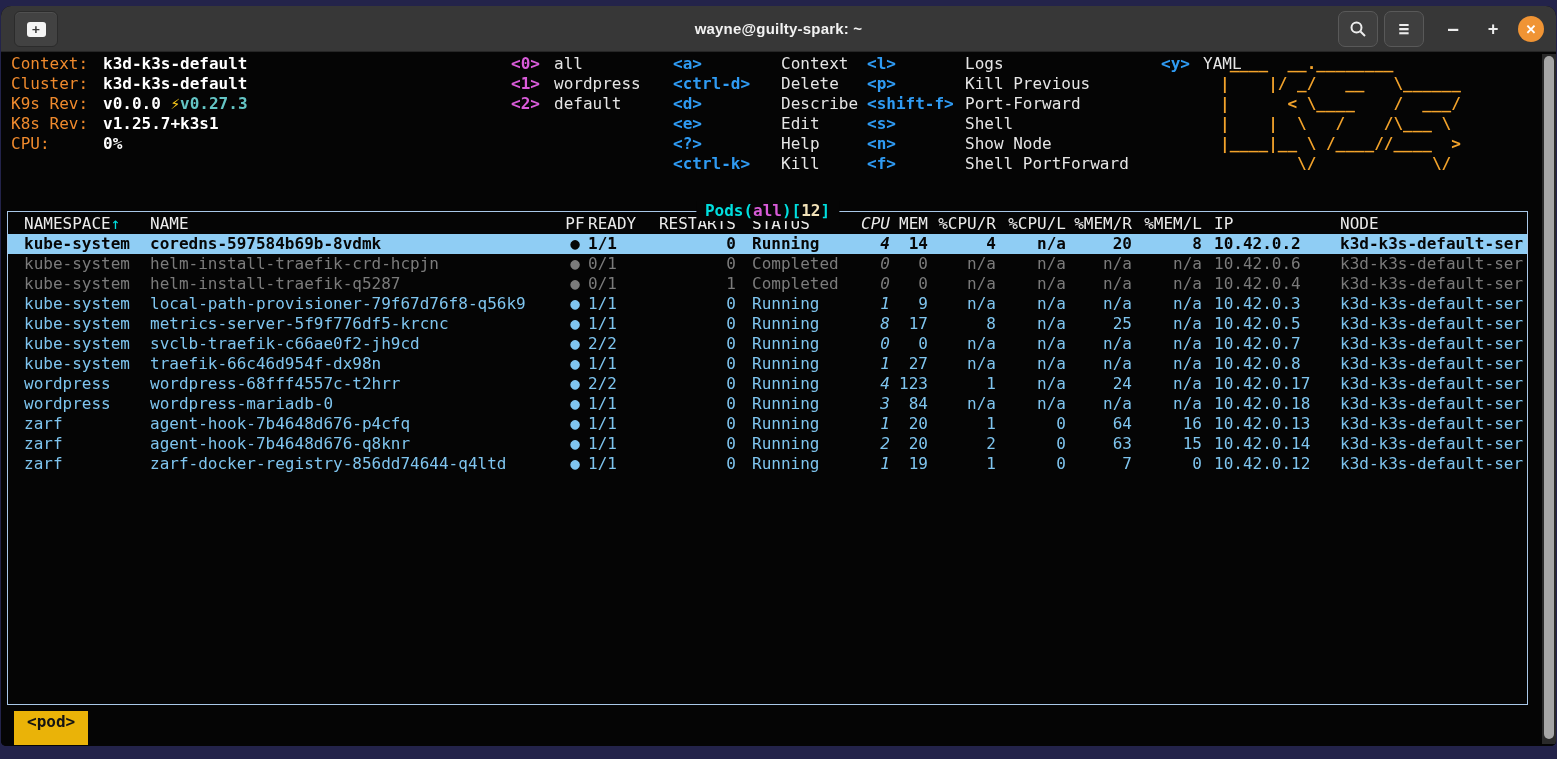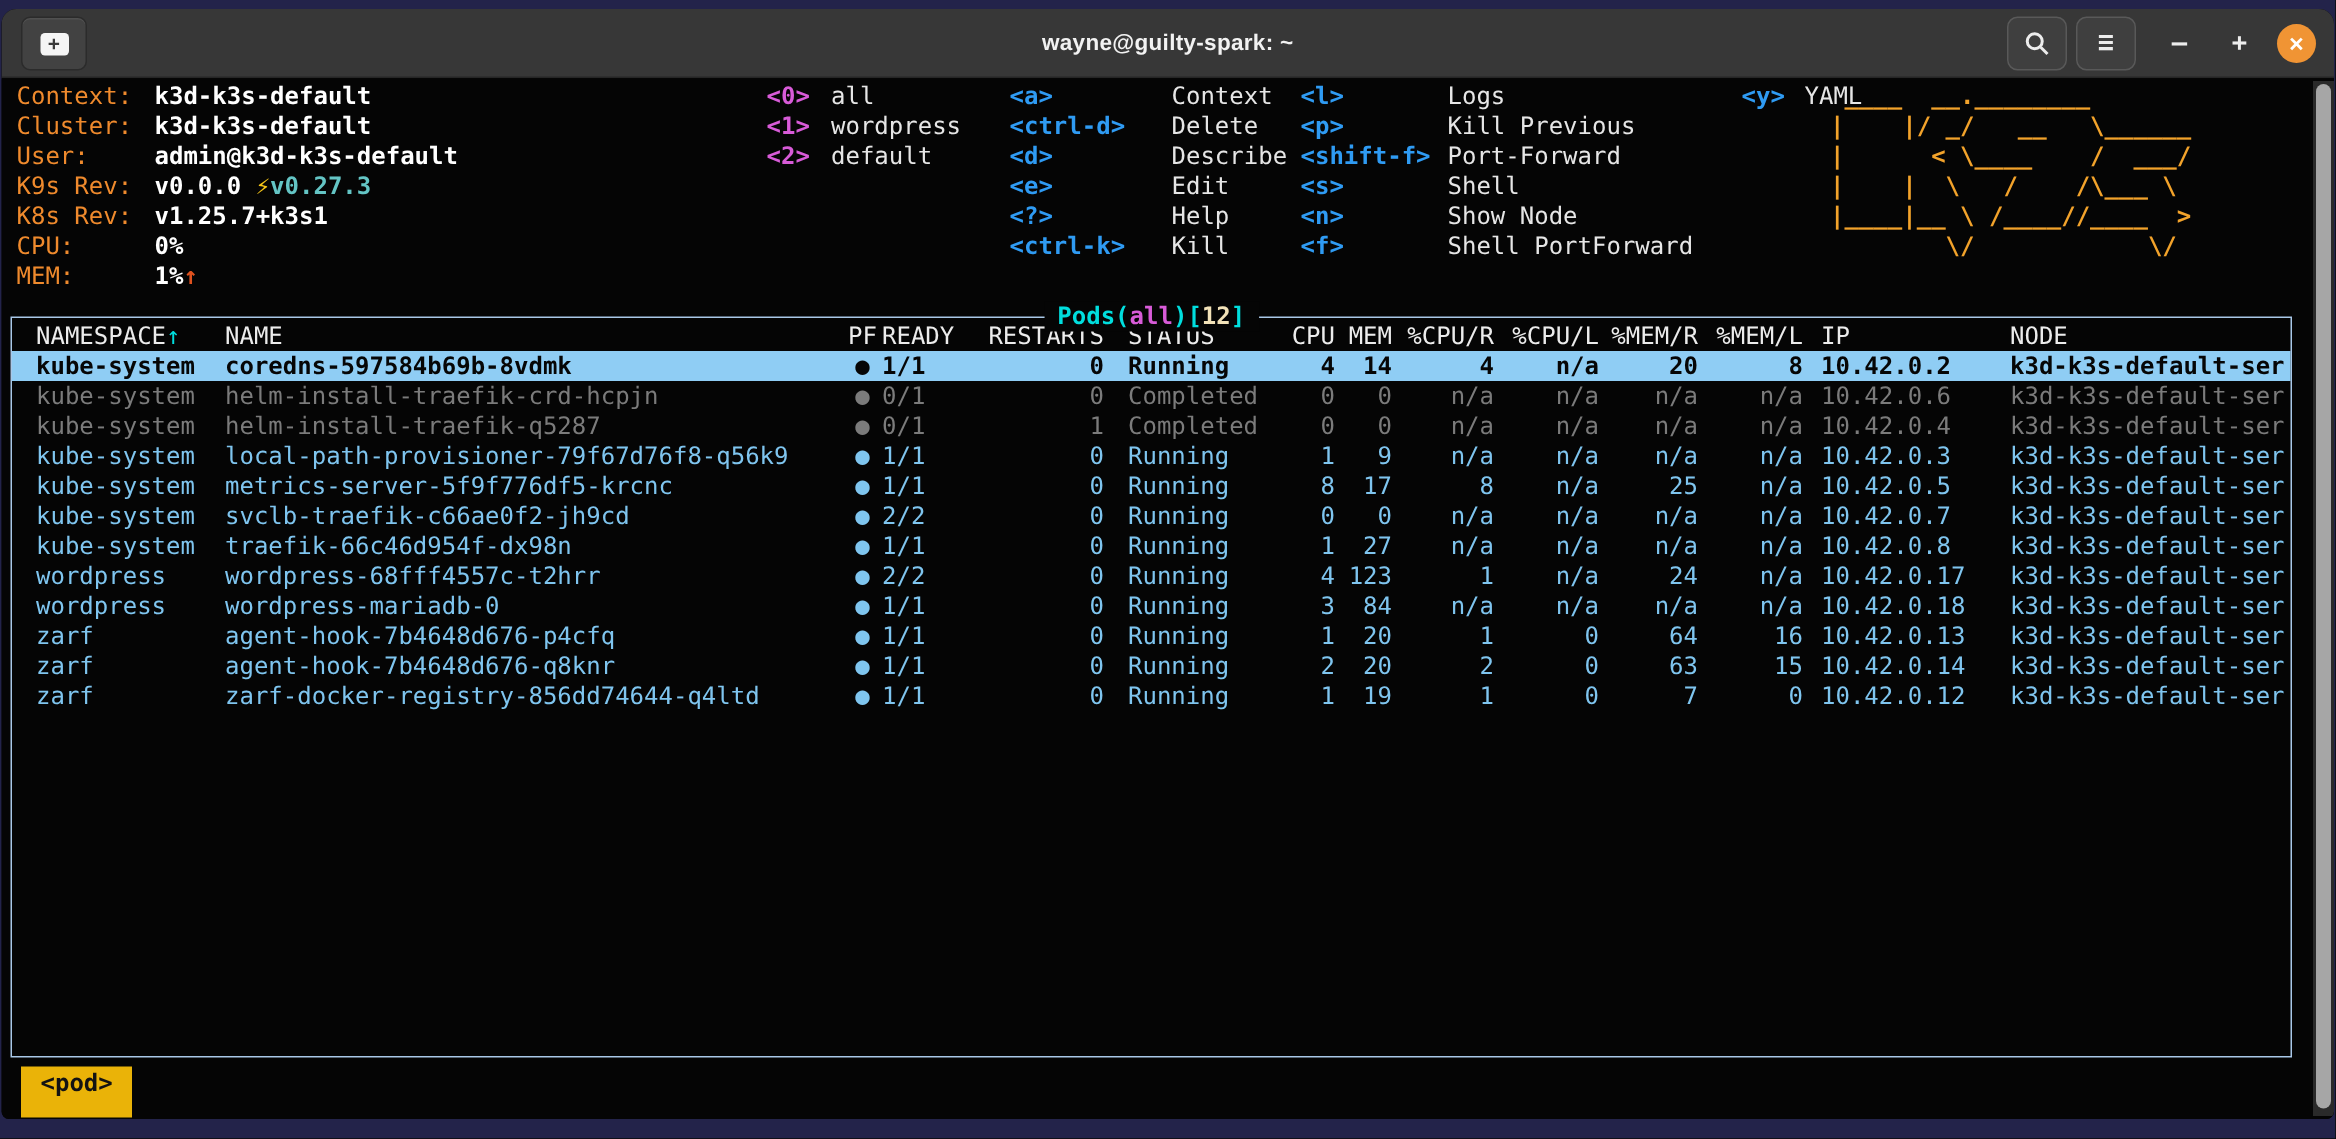--- a/index.html
+++ b/index.html
@@ -59,21 +59,21 @@
   .tt-cyan { color:#00dede; } .tt-scope { color:#d85bd8; } .tt-count { color:#f2e2b8; }
   .thead, .trow { display:flex; height:20px; padding-left:16px; white-space:pre; overflow:hidden; }
   .thead { color:#ececec; margin-top:2px; }
   .trow.running { color:#7fc5ef; }
   .trow.completed { color:#7b7b7b; }
   .trow.selected { background:#8fcdf4; color:#060606; font-weight:bold; }
   .cell { display:block; overflow:hidden; flex:none; }
   .c0 { width:126px; } .c1 { width:412px; } .c2 { width:26px; text-align:center; }
   .c3 { width:64px; } .c4 { width:84px; text-align:right; }
   .c5 { width:110px; padding-left:16px; }
-  .c6 { width:44px; text-align:right; } .c7 { width:38px; text-align:right; }
+  .c6 { width:44px; text-align:right;font-style:italic; } .c7 { width:38px; text-align:right; }
   .c8 { width:68px; text-align:right; } .c9 { width:70px; text-align:right; }
   .c10 { width:66px; text-align:right; } .c11 { width:70px; text-align:right; }
   .c12 { width:132px; padding-left:12px; } .c13 { flex:1 1 auto; padding-left:6px; }
   .sort-arrow { color:#00dede; }
   
   .crumb { position:absolute; left:13px; top:658px; height:34px; line-height:22px;
            background:#eab308; color:#131313; font-weight:bold; padding:0 13px; cursor:pointer; }
   
   .scrollbar { position:absolute; top:1px; right:0; bottom:2px; width:14px; background:#2a2a2a; }
   .scroll-thumb { position:absolute; top:2px; left:2px; bottom:5px; width:10px;
@@ -103,25 +103,23 @@
       <div class="tb-plain" style="right:50px;">+</div>
       <div class="close-btn">
         <span class="close-x">✕</span>
       </div>
     </div>
 
     <div class="terminal">
       <div class="info">
           <div class="info-row"><span class="info-label">Context:</span><span class="info-value">k3d-k3s-default</span></div>
           <div class="info-row"><span class="info-label">Cluster:</span><span class="info-value">k3d-k3s-default</span></div>
-          <div class="info-row"><span class="info-label">User:</span><span class="info-value">admin@k3d-k3s-default</span></div>
           <div class="info-row"><span class="info-label">K9s Rev:</span><span class="info-value">v0.0.0 </span><span class="info-bolt">⚡</span><span class="info-upgrade">v0.27.3</span></div>
           <div class="info-row"><span class="info-label">K8s Rev:</span><span class="info-value">v1.25.7+k3s1</span></div>
           <div class="info-row"><span class="info-label">CPU:</span><span class="info-value">0%</span></div>
-          <div class="info-row"><span class="info-label">MEM:</span><span class="info-value">1%</span><span class="info-arrow">↑</span></div>
         </div>
 
       <div class="hotkeys-col hkc0">
           <div class="hk-row"><span class="hk-key magenta">&lt;0&gt;</span><span class="hk-label">all</span></div>
           <div class="hk-row"><span class="hk-key magenta">&lt;1&gt;</span><span class="hk-label">wordpress</span></div>
           <div class="hk-row"><span class="hk-key magenta">&lt;2&gt;</span><span class="hk-label">default</span></div>
         </div>
       <div class="hotkeys-col hkc1">
           <div class="hk-row"><span class="hk-key blue">&lt;a&gt;</span><span class="hk-label">Context</span></div>
           <div class="hk-row"><span class="hk-key blue">&lt;ctrl-d&gt;</span><span class="hk-label">Delete</span></div>

